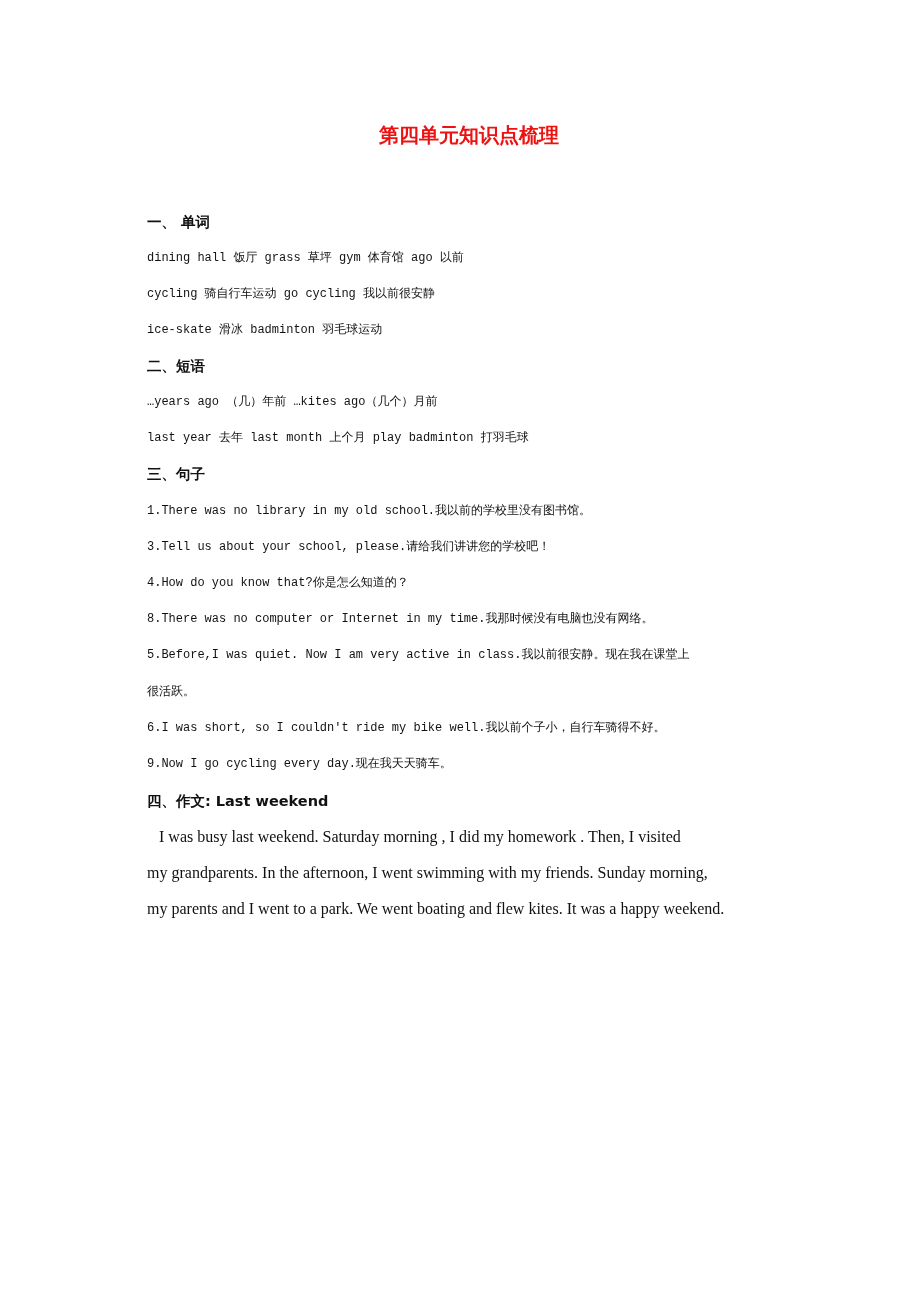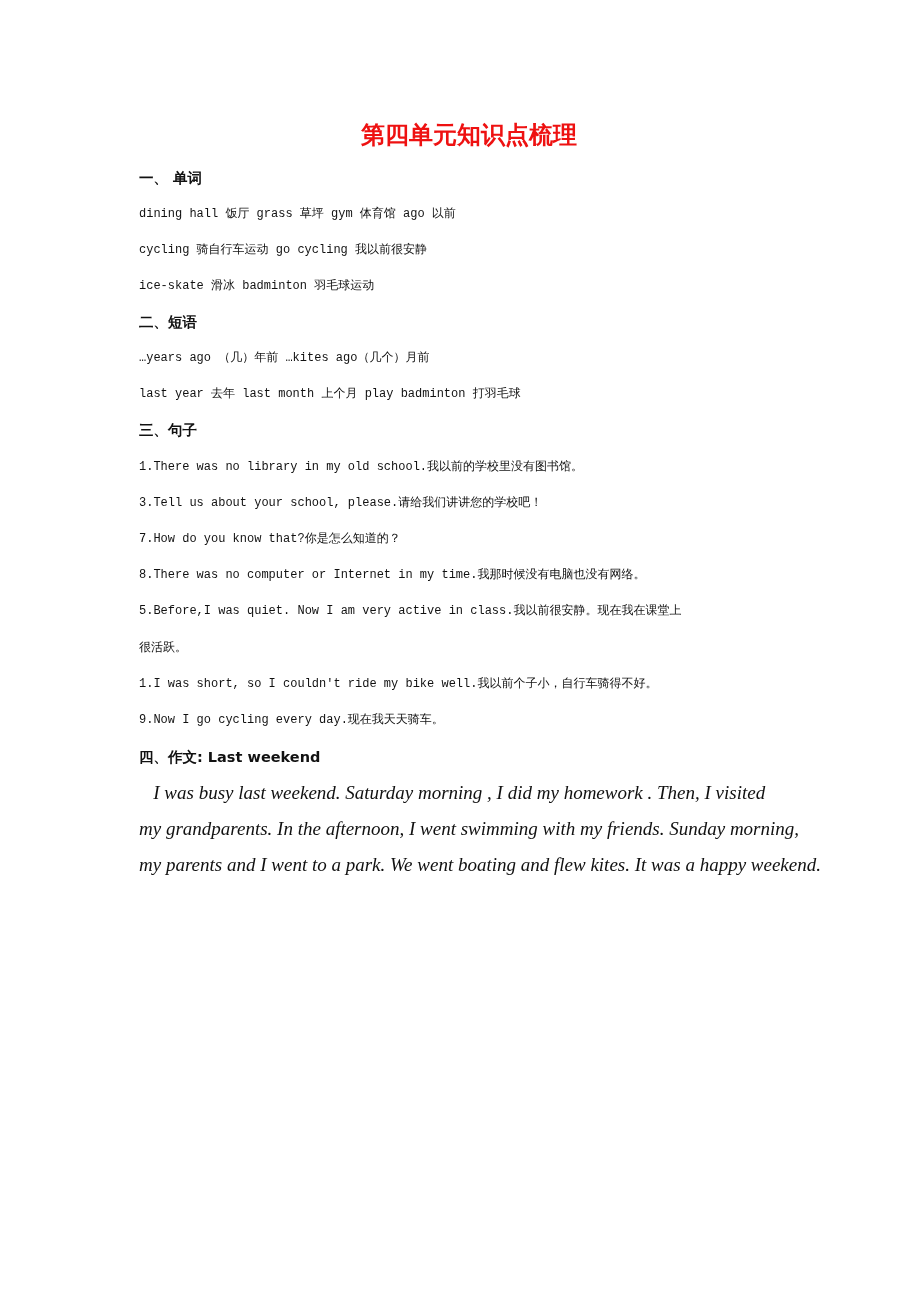--- a/index.html
+++ b/index.html
@@ -4,57 +4,57 @@
   <style>
     html, body { margin: 0; padding: 0; background: #ffffff; }
     body { width: 920px; height: 1302px; position: relative; overflow: hidden; }
     .page {
       position: absolute; left: 139px; top: 0; width: 660px;
       font-family: "DejaVu Serif", "Liberation Serif", serif;
       color: #111111;
     }
     .title {
       position: absolute; top: 122px; left: 0; width: 100%;
-      text-align: center; font-size: 24px; font-weight: bold; color: #ee1111;
+      text-align: center; font-size: 20px; font-weight: bold; color: #ee1111;
       font-family: "DejaVu Sans", "Liberation Sans", sans-serif;
       line-height: 26px;
     }
     .line {
-      position: absolute; left: 0; white-space: nowrap;
-      font-size: 14px; line-height: 20px;
+      position: absolute; left: 8px; white-space: nowrap;
+      font-size: 14px; line-height: 20px; margin-top: 44px;
     }
     .heading {
       font-weight: bold; font-family: "DejaVu Sans", "Liberation Sans", sans-serif;
       font-size: 14.5px;
     }
     .mono { font-family: "Liberation Mono", "DejaVu Sans Mono", monospace; font-size: 12px; }
-    .essay { font-family: "Liberation Serif", "DejaVu Serif", serif; font-size: 19px; font-style: italic; }
+    .essay { font-family: "Liberation Serif", "DejaVu Serif", serif; font-size: 16px; }
   </style>
 </head>
 <body>
 
 <div class="page">
   <div class="title">第四单元知识点梳理</div>
 
   <div class="line heading" style="top:168px">一、 单词</div>
   <div class="line mono" style="top:204px">dining hall 饭厅 grass 草坪  gym 体育馆 ago 以前</div>
   <div class="line mono" style="top:240px">cycling 骑自行车运动 go cycling 我以前很安静</div>
   <div class="line mono" style="top:276px">ice-skate 滑冰 badminton 羽毛球运动</div>
 
   <div class="line heading" style="top:312px">二、短语</div>
   <div class="line mono" style="top:348px">…years ago （几）年前 …kites ago（几个）月前</div>
   <div class="line mono" style="top:384px">last year 去年 last month 上个月 play badminton 打羽毛球</div>
 
   <div class="line heading" style="top:420px">三、句子</div>
   <div class="line mono" style="top:457px">1.There was no library in my old school.我以前的学校里没有图书馆。</div>
   <div class="line mono" style="top:493px">3.Tell us about your school, please.请给我们讲讲您的学校吧！</div>
-  <div class="line mono" style="top:529px">7.How do you know that?你是怎么知道的？</div>
+  <div class="line mono" style="top:529px">4.How do you know that?你是怎么知道的？</div>
   <div class="line mono" style="top:565px">8.There was no computer or Internet in my time.我那时候没有电脑也没有网络。</div>
   <div class="line mono" style="top:601px">5.Before,I was quiet. Now I am very active in class.我以前很安静。现在我在课堂上</div>
   <div class="line mono" style="top:638px">很活跃。</div>
-  <div class="line mono" style="top:674px">1.I was short, so I couldn't ride my bike well.我以前个子小，自行车骑得不好。</div>
+  <div class="line mono" style="top:674px">6.I was short, so I couldn't ride my bike well.我以前个子小，自行车骑得不好。</div>
   <div class="line mono" style="top:710px">9.Now I go cycling every day.现在我天天骑车。</div>
 
   <div class="line heading" style="top:747px">四、作文: Last weekend</div>
   <div class="line essay" style="top:783px; white-space:pre">   I was busy last weekend. Saturday morning , I did my homework . Then, I visited</div>
   <div class="line essay" style="top:819px">my grandparents. In the afternoon, I went swimming with my friends. Sunday morning,</div>
   <div class="line essay" style="top:855px">my parents and I went to a park. We went boating and flew kites. It was a happy weekend.</div>
 </div>
 
 </body></html>

